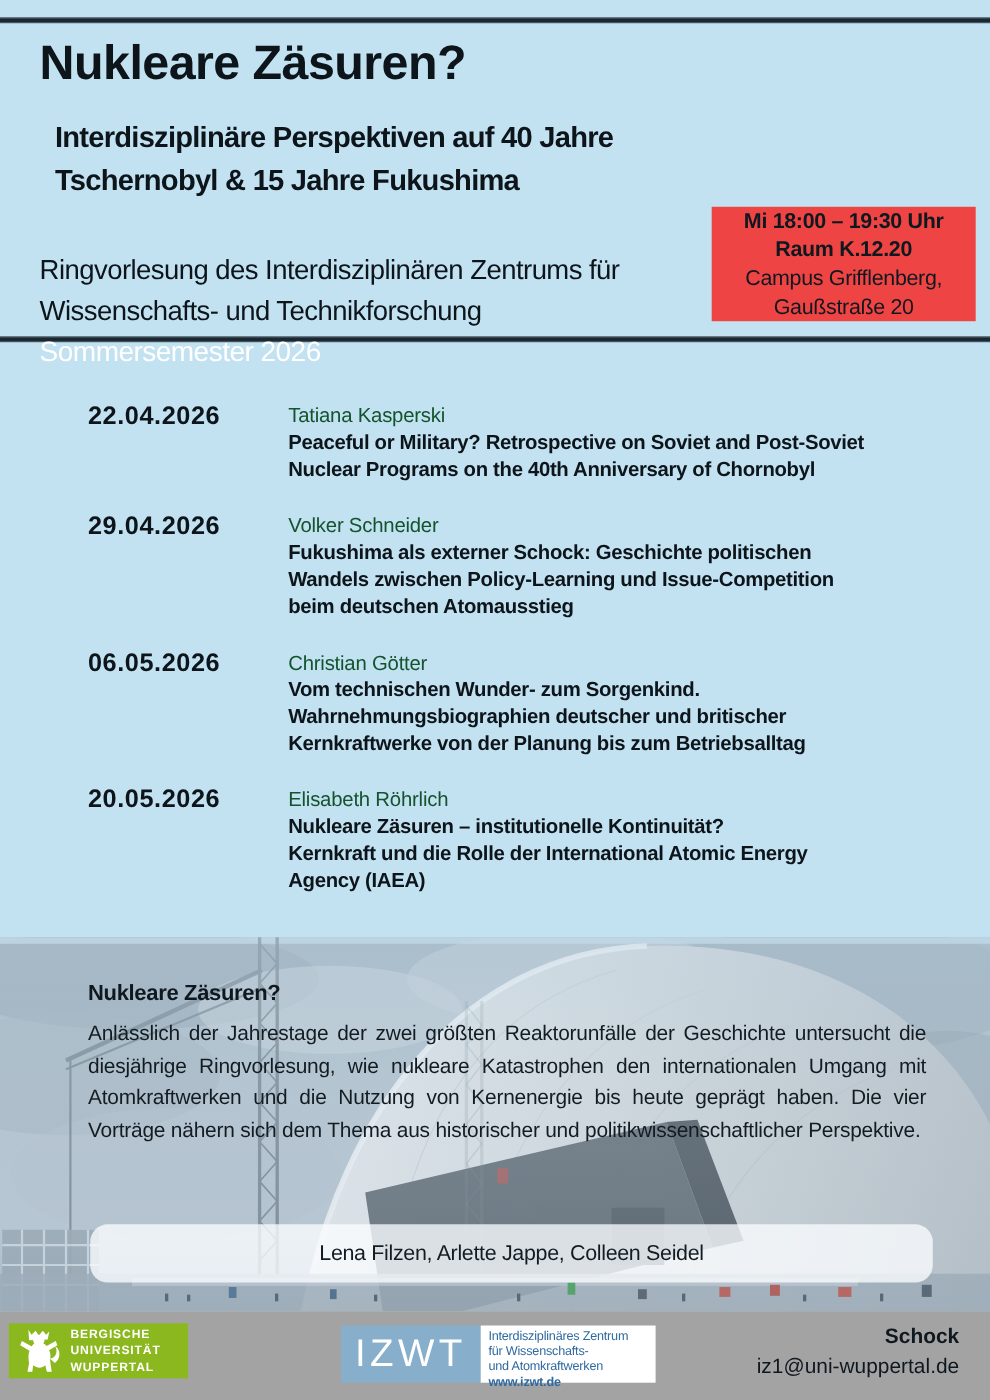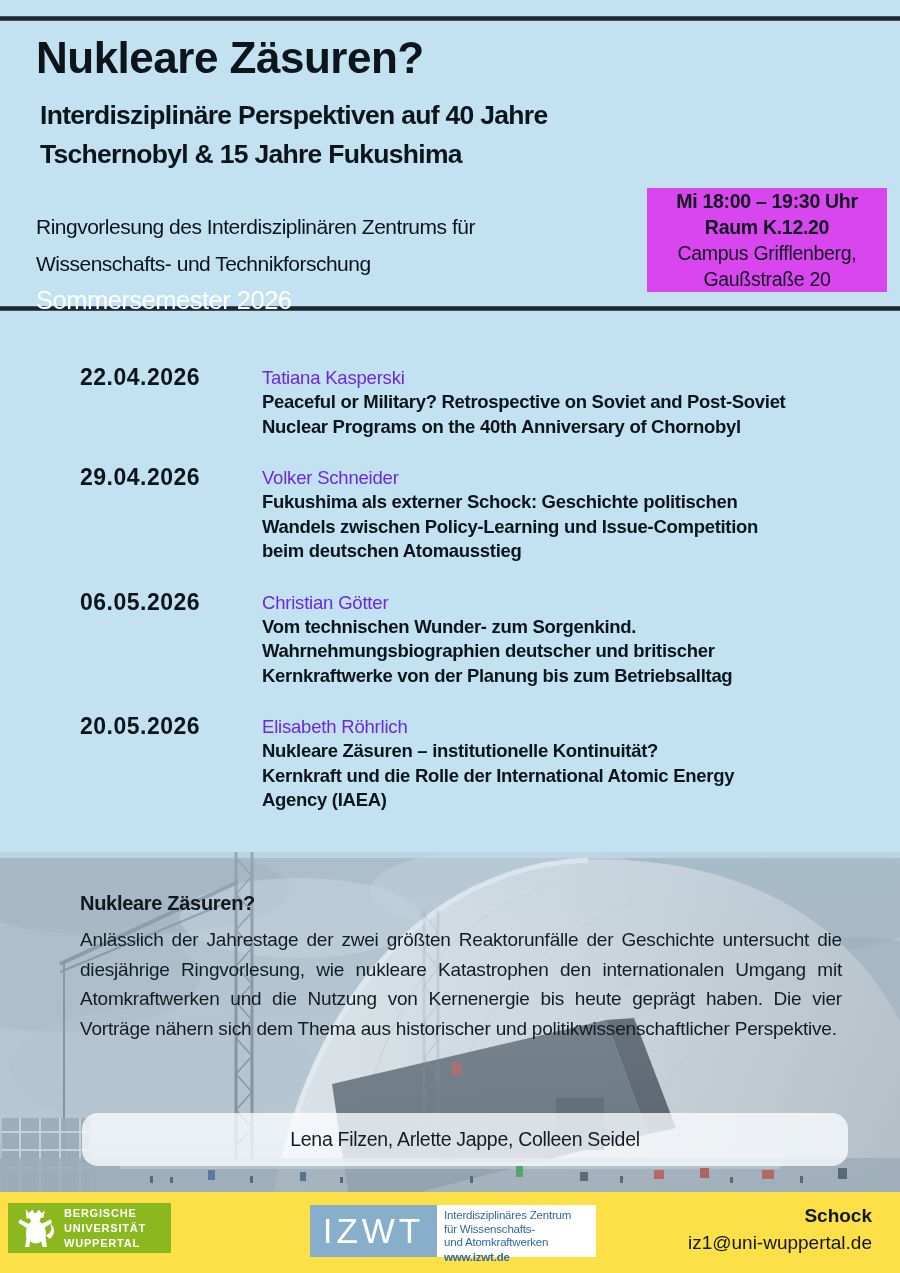--- a/index.html
+++ b/index.html
@@ -12,48 +12,48 @@
   .hbar{height:5px;background:#1a2831;border-top:1px solid #44545e;border-bottom:1px solid #44545e;box-sizing:border-box;}
   .strip-top{height:16px;}
 
   
   .header{position:relative;height:285px;padding:0;}
   .title{
     margin:0;padding:12px 0 0 36px;
     font-size:44px;font-weight:bold;letter-spacing:-0.5px;line-height:1.12;color:#0d141a;
   }
   .subtitle{
-    margin:4px;padding:10px 0 0 36px;
+    margin:14px;padding:10px 0 0 36px;
     font-size:26.5px;font-weight:bold;letter-spacing:-0.7px;line-height:39px;color:#0d141a;
     white-space:pre-line;
   }
   .series{
     margin:0;padding:30px 0 0 36px;
-    font-size:21px;font-weight:normal;letter-spacing:-0.5px;line-height:37px;color:#0d141a;
+    font-size:25px;font-weight:normal;letter-spacing:-0.5px;line-height:37px;color:#0d141a;
     white-space:pre-line;max-width:600px;
   }
   .semester{
     margin:0;padding:0 0 0 36px;
     font-size:25.5px;letter-spacing:-0.5px;line-height:37px;color:#ffffff;
   }
   .info-box{
     position:absolute;left:647px;top:167px;width:240px;height:104px;
-    background:#d946ef;text-align:center;
+    background:#ef4444;text-align:center;
     display:flex;flex-direction:column;justify-content:center;
     line-height:26px;font-size:19.5px;letter-spacing:-0.3px;color:#10181f;
   }
   .info-box .b{font-weight:bold;}
 
   
   .schedule{height:541px;box-sizing:border-box;padding:54px 64px 0 80px;}
   .row{display:grid;grid-template-columns:182px 1fr;margin-bottom:26px;}
   .date{
     font-size:23px;font-weight:bold;letter-spacing:0.5px;line-height:25px;color:#0d141a;
   }
-  .speaker{font-size:18.5px;line-height:25px;color:#6d28d9;letter-spacing:-0.2px;}
+  .speaker{font-size:18.5px;line-height:25px;color:#14532d;letter-spacing:-0.2px;}
   .talk-title{
     font-size:18.5px;font-weight:bold;line-height:24.5px;color:#0d141a;
     letter-spacing:-0.3px;white-space:pre-line;
   }
 
   
   .photo{position:relative;height:340px;}
   .photo svg.bg{position:absolute;left:0;top:0;}
   .photo .veil{
     position:absolute;inset:0;
@@ -70,21 +70,21 @@
     text-align:justify;margin:0;
   }
   .names-bar{
     position:absolute;left:82px;top:261px;width:766px;height:53px;
     background:rgba(250,253,255,0.78);
     display:flex;align-items:center;justify-content:center;
     font-size:19.5px;letter-spacing:-0.3px;color:#141c23;border-radius:16px;
   }
 
   
-  .footer{position:relative;height:81px;background:#fde047;}
+  .footer{position:relative;height:81px;background:#a3a3a3;}
   .uni-logo{
     position:absolute;left:8px;top:11px;width:163px;height:50px;background:#8bb81e;
     display:flex;align-items:center;
   }
   .uni-logo .emblem{width:44px;height:44px;margin-left:6px;flex:0 0 auto;}
   .uni-logo .uni-text{
     color:#ffffff;font-size:11px;font-weight:bold;letter-spacing:0.8px;line-height:15px;
     margin-left:6px;white-space:pre-line;
   }
   .izwt{position:absolute;left:310px;top:13px;height:52px;display:flex;}

